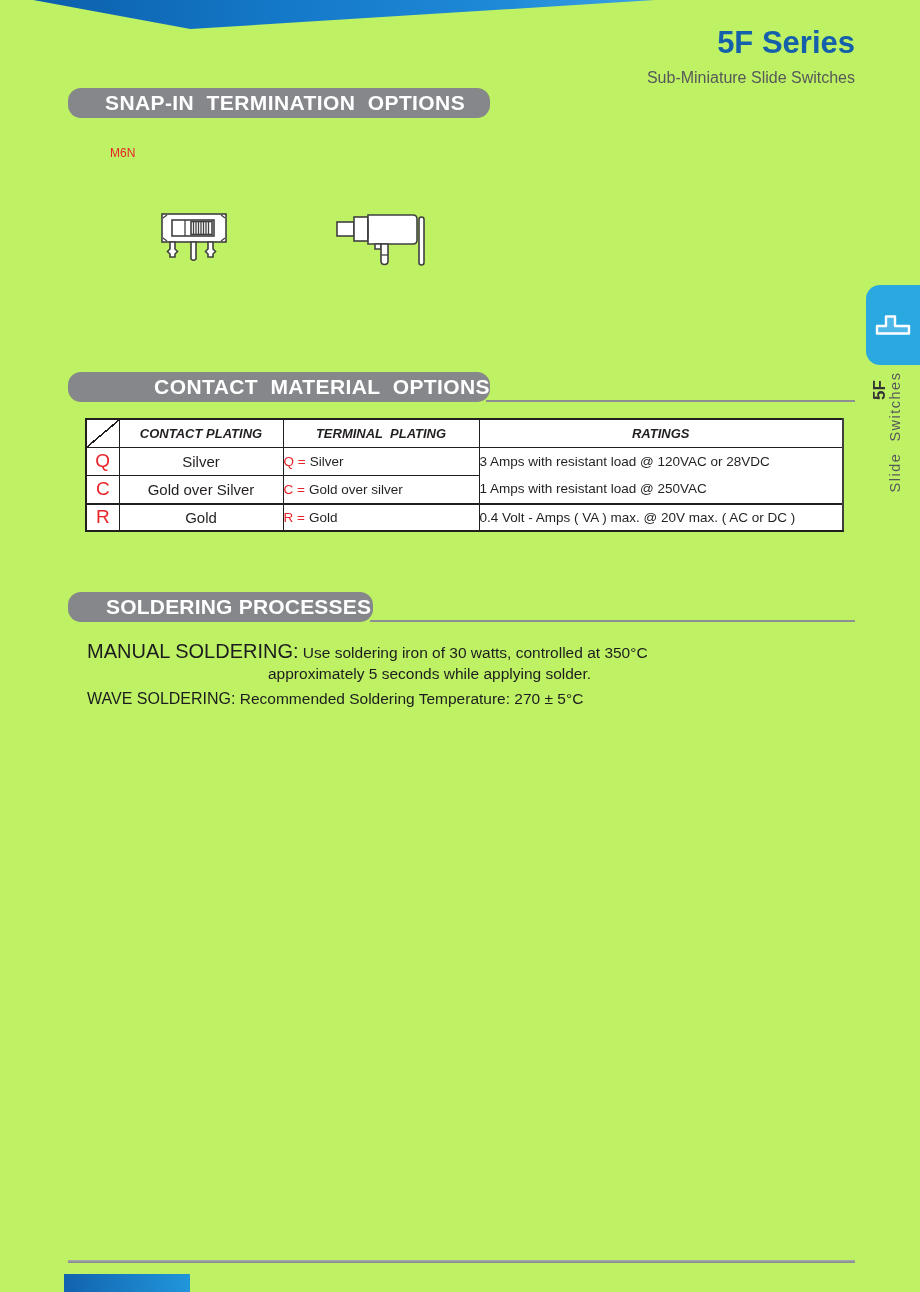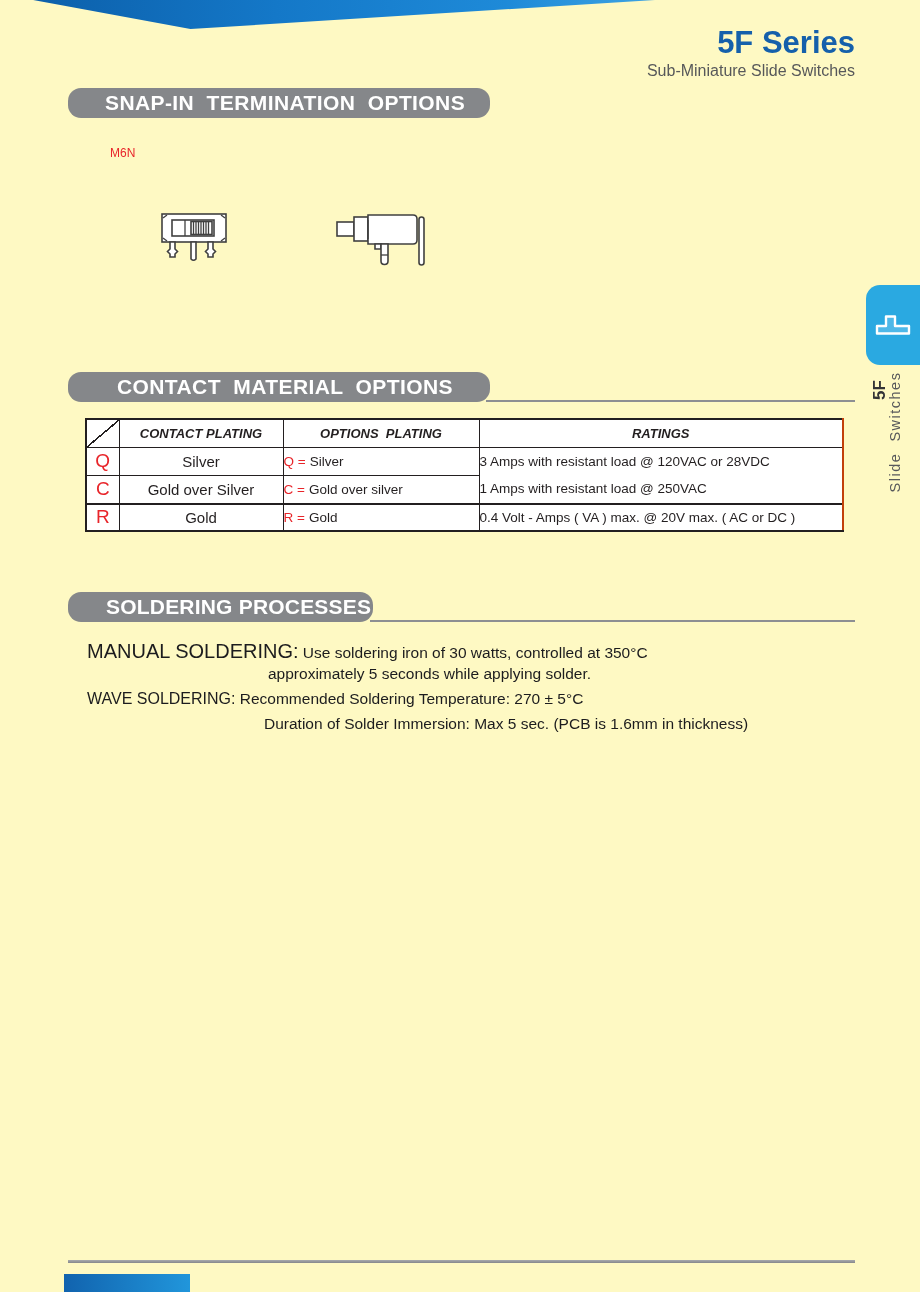--- a/index.html
+++ b/index.html
@@ -1,30 +1,30 @@
 <!DOCTYPE html>
 <html><head>
 <meta charset="utf-8">
 <style>
   * { margin:0; padding:0; box-sizing:border-box; }
   html,body { background:#e8e8e8; }
   .page {
-    position:relative; width:920px; height:1292px; background:#fef9c3;
+    position:relative; width:920px; height:1292px; background:#bef264;
     font-family:"Liberation Sans", sans-serif; color:#231f20; overflow:hidden;
     margin:0 auto;
   }
   
   .banner {
     position:absolute; left:0; top:0; width:920px; height:29px;
     background:linear-gradient(90deg,#0b5ca6 0%,#1478c8 30%,#1e8ad8 55%,#3fa4e2 72%);
     clip-path:polygon(3.6% 0, 71.2% 0, 20.7% 100%);
   }
   .brand { position:absolute; right:65px; top:26px; text-align:right; }
   .brand-title { font-size:31px; font-weight:700; color:#1560ab; letter-spacing:0; line-height:34px; }
-  .brand-subtitle { font-size:16px; color:#57585a; line-height:20px; margin-top:1px; }
+  .brand-subtitle { font-size:16px; color:#57585a; line-height:20px; margin-top:8px; }
 
   
   .bar {
     position:absolute; height:30px; background:#85878a; border-radius:13px;
     color:#ffffff; font-weight:700; font-size:21px; line-height:30px;
     white-space:pre; letter-spacing:0.4px;
   }
   .bar-rule { position:absolute; height:2px; background:#8d8f92; }
 
   .model-label { position:absolute; left:110px; top:146px; font-size:12px; color:#e8252a; }
@@ -42,21 +42,21 @@
   .v-name  { left:831px; top:423px; width:130px; height:18px; font-size:14.5px; color:#58595b; letter-spacing:1.5px; }
 
   
   .contact-table {
     position:absolute; left:85px; top:418px; border-collapse:collapse;
     font-size:13.5px; color:#231f20; table-layout:fixed;
   }
   .contact-table td { border:1px solid #231f20; padding:0 0; background:#fff; }
   .contact-table tr.outer-top td { border-top:2px solid #231f20; }
   .contact-table td.first { border-left:2px solid #231f20; }
-  .contact-table td.last { border-right:2px solid #c2410c; }
+  .contact-table td.last { border-right:2px solid #404040; }
   .contact-table tr.row-r td { border-top:2px solid #231f20; border-bottom:2px solid #231f20; }
   .col-code { width:33px; text-align:center; }
   .col-contact { width:164px; text-align:center; }
   .col-terminal { width:196px; }
   .col-ratings { width:364px; }
   .th-cell { font-weight:700; font-style:italic; font-size:13px; text-align:center; height:28px; white-space:pre; }
   .diag-cell {
     background:linear-gradient(to bottom right, #fff calc(50% - 0.8px), #231f20 calc(50% - 0.8px), #231f20 calc(50% + 0.8px), #fff calc(50% + 0.8px)) !important;
   }
   .code-cell { font-size:19px; color:#e8252a; height:27px; }
@@ -129,29 +129,29 @@
   </svg>
 
   <div class="side-tab">
     <svg width="38" height="26" viewBox="0 0 38 26">
       <path d="M3,14 h9 V4.5 h9 v9.5 h14 v7.5 H3 Z" fill="#4fb8e8" stroke="#ffffff" stroke-width="2.4" stroke-linejoin="round"></path>
     </svg>
   </div>
   <div class="v-label v-series">5F</div>
   <div class="v-label v-name">Slide  Switches</div>
 
-  <div class="bar" style="left:68px; top:372px; width:422px; padding-left:49px;">CONTACT  MATERIAL  OPTIONS</div>
+  <div class="bar" style="left:68px; top:372px; width:422px; padding-left:49px;text-align:right;">CONTACT  MATERIAL  OPTIONS</div>
   <div class="bar-rule" style="left:486px; top:400px; width:369px;"></div>
 
   <table class="contact-table">
     <tbody>
         <tr class="outer-top">
       <td class="col-code first diag-cell"></td>
       <td class="col-contact th-cell">CONTACT PLATING</td>
-      <td class="col-terminal th-cell">OPTIONS  PLATING</td>
+      <td class="col-terminal th-cell">TERMINAL  PLATING</td>
       <td class="col-ratings th-cell last">RATINGS</td>
     </tr>
     <tr>
       <td class="col-code code-cell first">Q</td>
       <td class="col-contact contact-cell">Silver</td>
       <td class="col-terminal"><span class="red">Q =</span><span class="terminal-plating">Silver</span></td>
       <td class="col-ratings last" rowspan="2">
         <div class="rating-line">3 Amps with resistant load @ 120VAC or 28VDC</div>
         <div class="rating-line second">1 Amps with resistant load @ 250VAC</div>
       </td>
@@ -169,18 +169,17 @@
     </tr>
   </tbody>
     </table>
 
   <div class="bar" style="left:68px; top:592px; width:305px; padding-left:38px; letter-spacing:0.2px;">SOLDERING PROCESSES</div>
   <div class="bar-rule" style="left:370px; top:620px; width:485px;"></div>
 
   <div class="sold-line" style="left:87px; top:640px;"><span style="font-size:20px;">MANUAL SOLDERING:</span><span> Use soldering iron of 30 watts, controlled at 350°C</span></div>
   <div class="sold-line" style="left:268px; top:665px;">approximately 5 seconds while applying solder.</div>
   <div class="sold-line" style="left:87px; top:690px;"><span style="font-size:16px;">WAVE SOLDERING:</span><span> Recommended Soldering Temperature: 270 ± 5°C</span></div>
-  <div class="sold-line" style="left:264px; top:715px;">Duration of Solder Immersion: Max 5 sec. (PCB is 1.6mm in thickness)</div>
 
   <div class="footer-rule"></div>
   <div class="footer-bar"></div>
 
 </div>
 
 </body></html>

